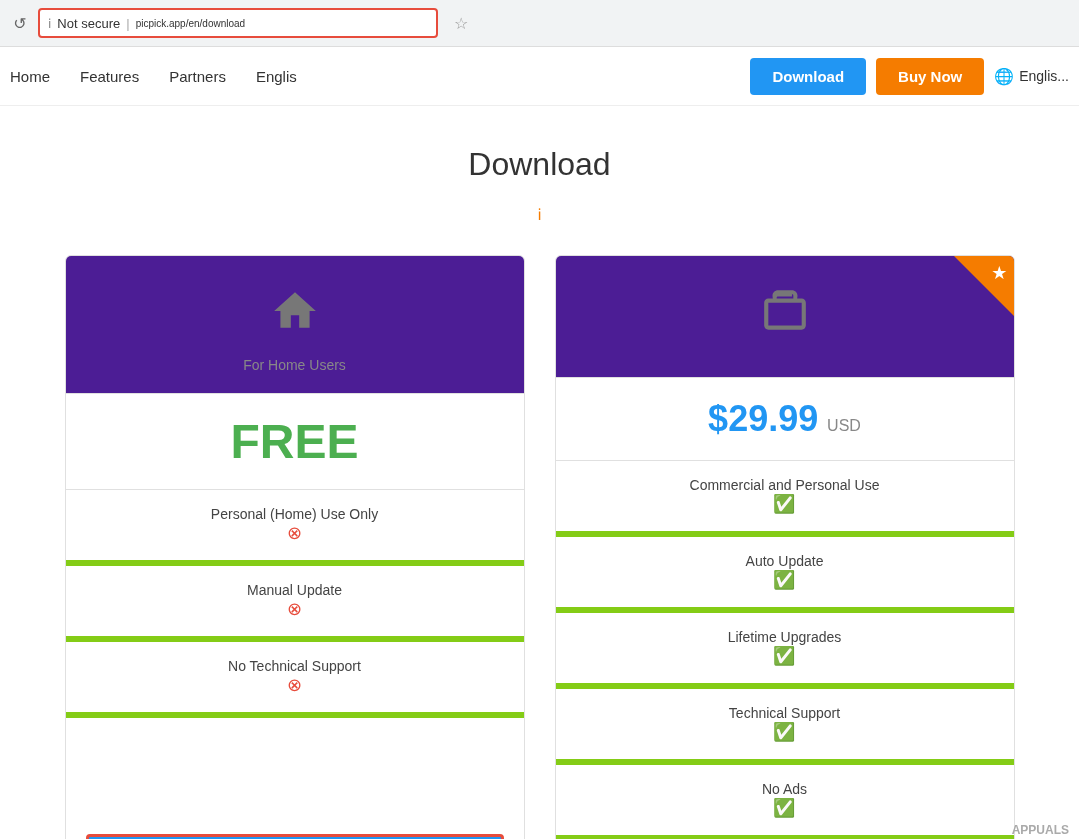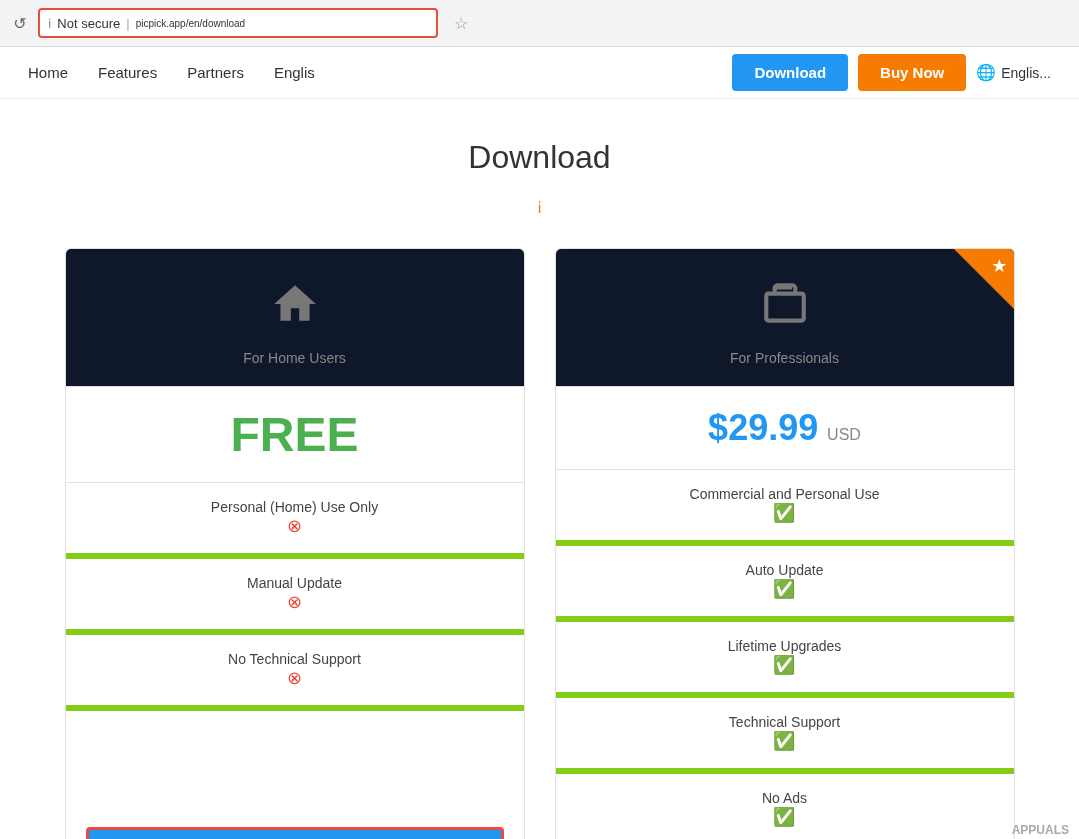--- a/index.html
+++ b/index.html
@@ -45,23 +45,23 @@
     .bookmark-icon {
       color: #999;
       font-size: 16px;
       margin-left: 8px;
     }
 
     
     .navbar {
       display: flex;
       align-items: center;
-      padding: 0 28px;
+      padding: 0 10px;
       border-bottom: 1px solid #eee;
-      height: 52px;
+      height: 59px;
     }
     .nav-links {
       display: flex;
       gap: 30px;
       flex: 1;
     }
     .nav-link {
       text-decoration: none;
       color: #333;
       font-size: 15px;
@@ -146,21 +146,21 @@
       border-radius: 6px;
       width: 460px;
       overflow: hidden;
       background: #fff;
       position: relative;
     }
 
     .card-header {
       text-align: center;
       padding: 30px 20px 20px;
-      background: #0f172a;
+      background: #4c1d95;
       border-bottom: 1px solid #e0e0e0;
     }
     .card-icon {
       font-size: 48px;
       color: #666;
       margin-bottom: 10px;
     }
     .card-subtitle {
       color: #888;
       font-size: 14px;
@@ -385,21 +385,20 @@
     <div class="card">
       <div class="ribbon-corner"></div>
       <span class="ribbon-star">★</span>
 
       <div class="card-header">
         <div class="card-icon">
           <svg class="briefcase-icon-svg" viewBox="0 0 24 24" xmlns="http://www.w3.org/2000/svg">
             <path d="M20 6h-2.18c.07-.44.18-.88.18-1.34C18 3.16 16.84 2 15.34 2H8.66C7.16 2 6 3.16 6 4.66c0 .46.11.9.18 1.34H4c-1.1 0-2 .9-2 2v11c0 1.1.9 2 2 2h16c1.1 0 2-.9 2-2V8c0-1.1-.9-2-2-2zm-4.66-2c.46 0 .66.2.66.66V6H8v-.34C8 5.2 8.2 5 8.66 5h6.68zM4 19V8h16v11H4z"></path>
           </svg>
         </div>
-        <div class="card-subtitle">For Professionals</div>
       </div>
       <div class="card-price">
         <span class="price-amount">$29.99</span>
         <span class="price-currency">USD</span>
       </div>
 
       <div class="feature-row">
         <span>Commercial and Personal Use</span>
         <span class="icon-check">✅</span>
       </div>

